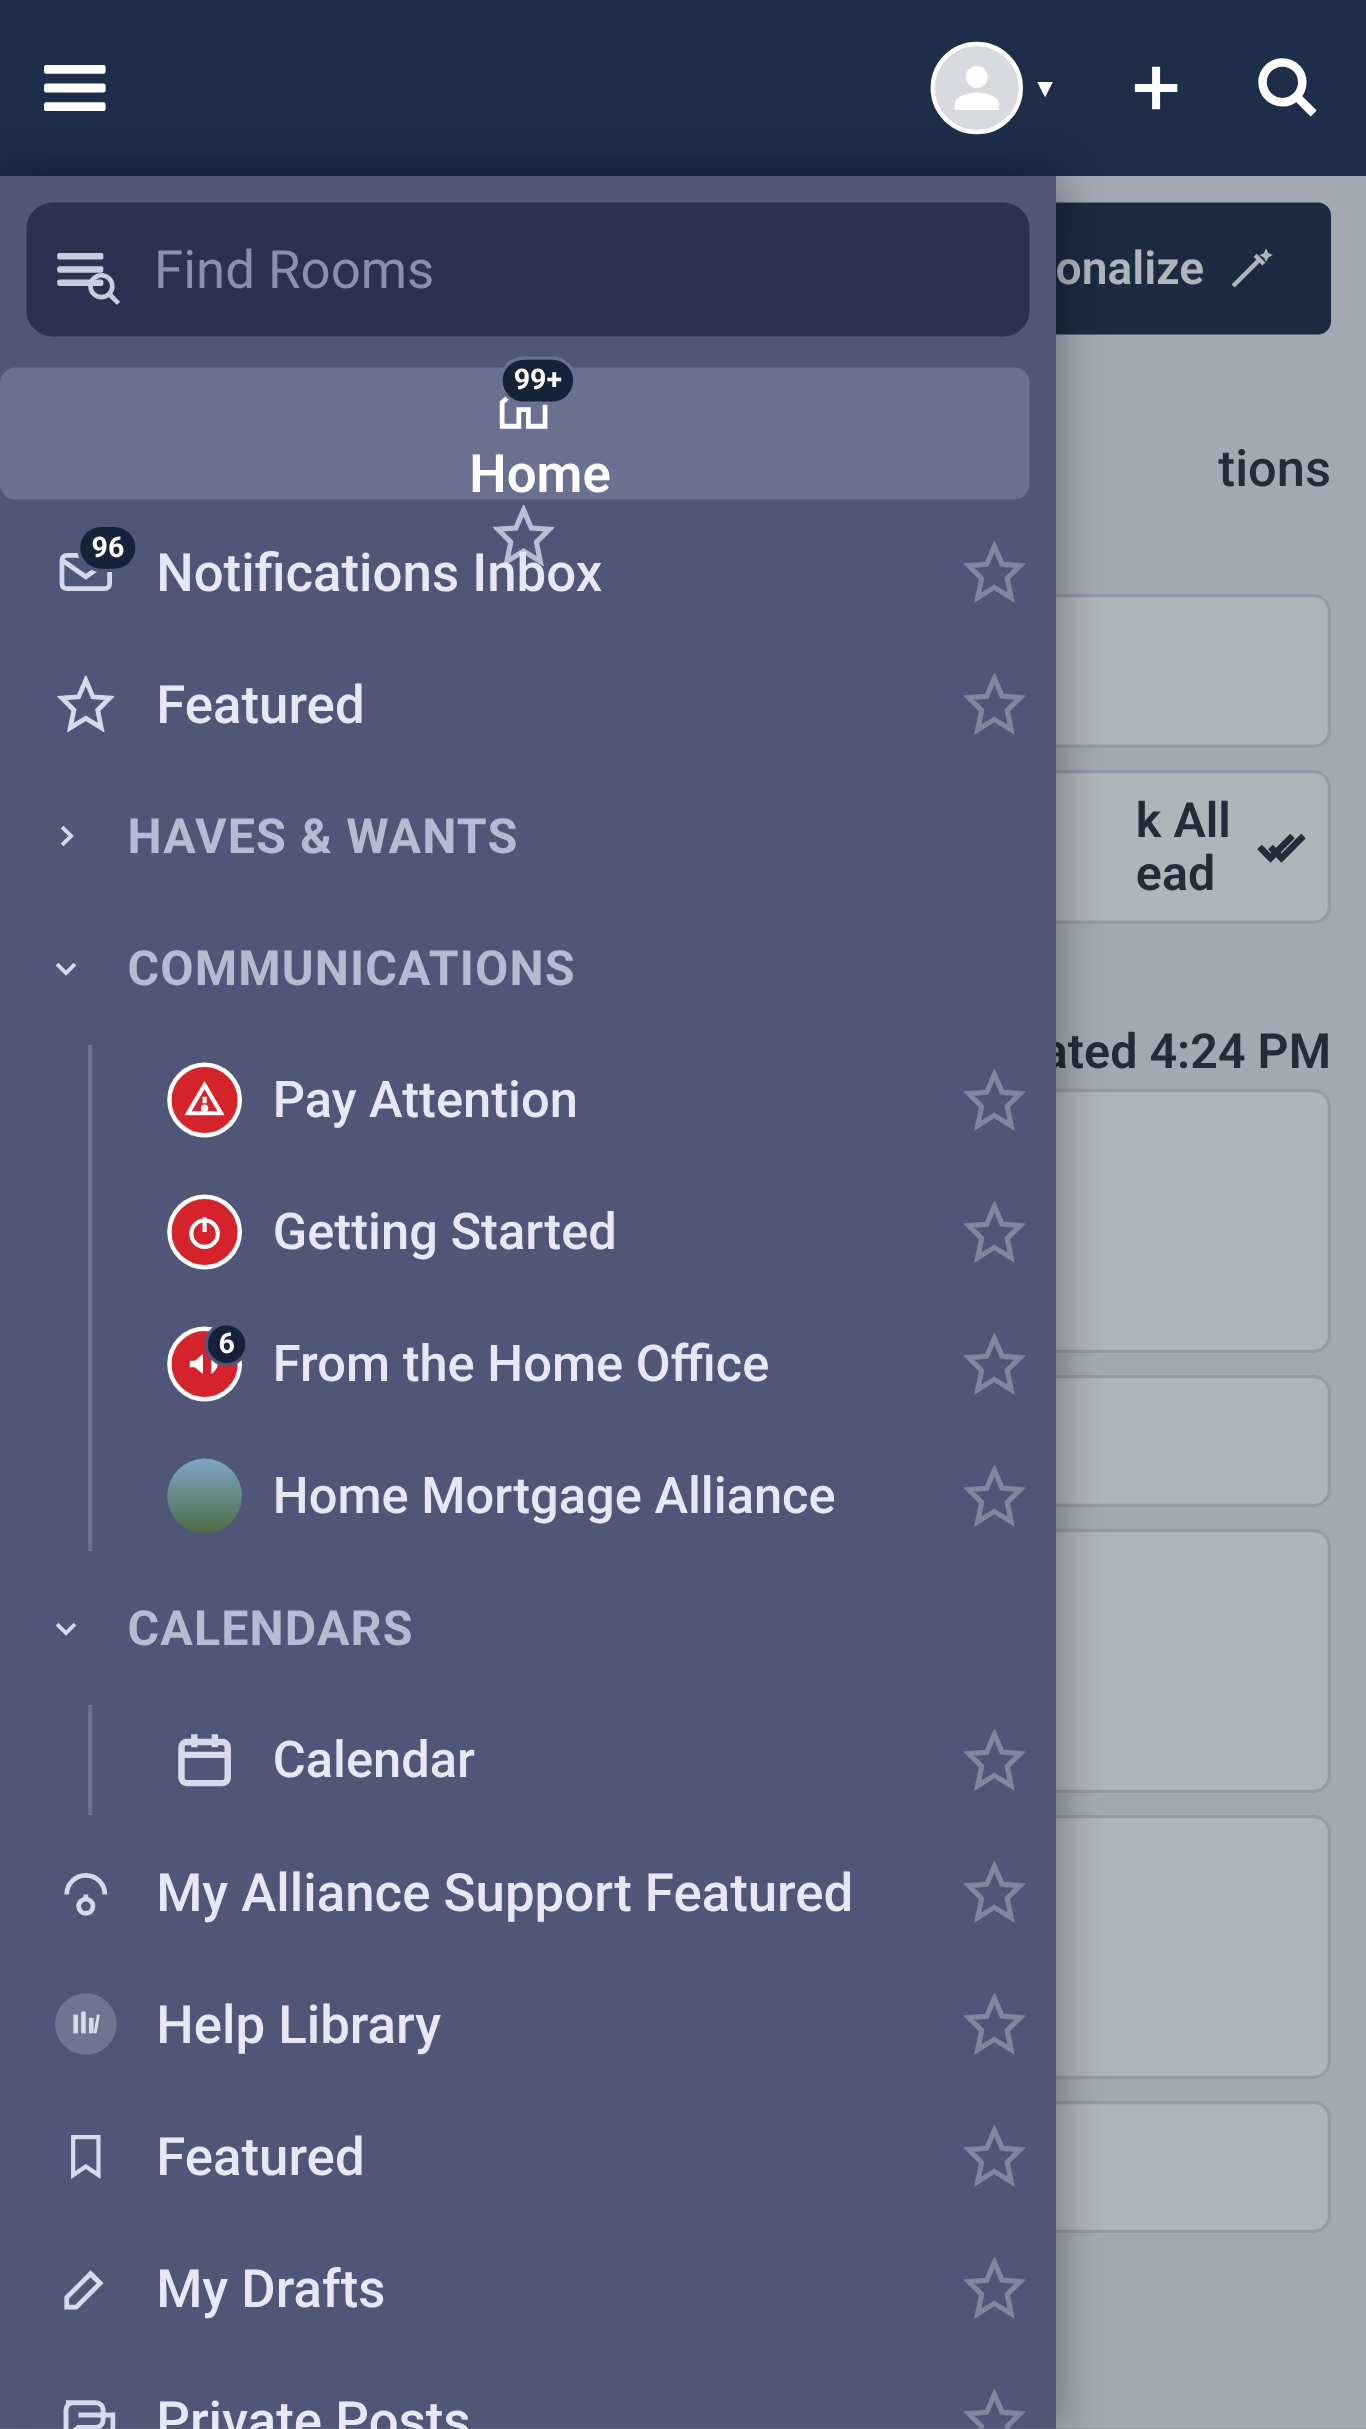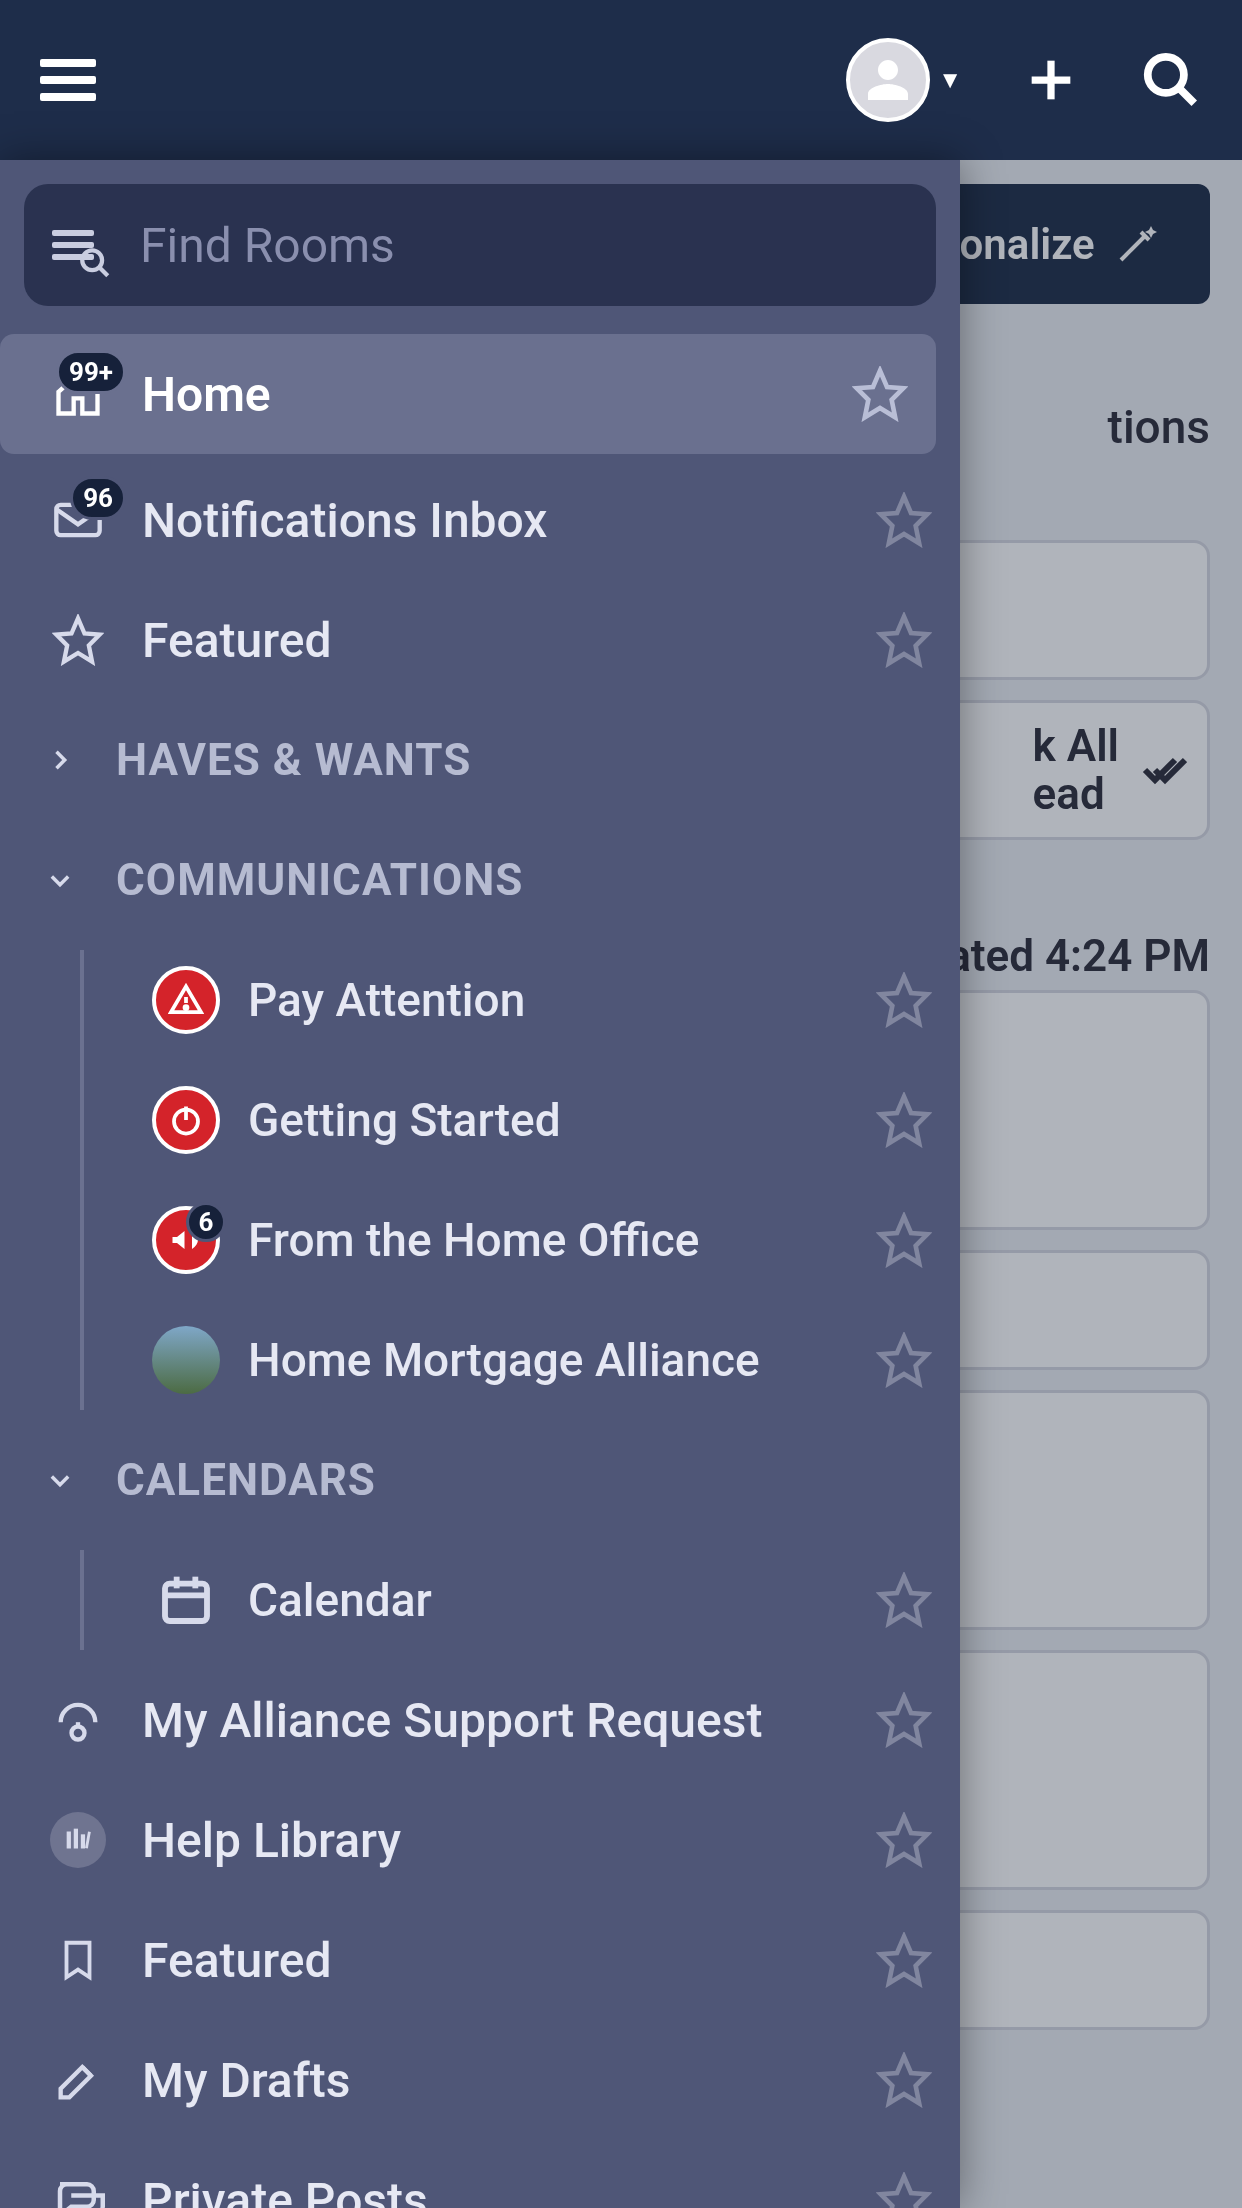--- a/index.html
+++ b/index.html
@@ -38,21 +38,21 @@
   .search-box { background:#2a3250; height:122px; border-radius:24px; display:flex; align-items:center; padding:0 28px; gap:28px; position:relative; }
   .search-box .mini-lines { width:42px; display:flex; flex-direction:column; gap:6px; }
   .search-box .mini-lines div { height:6px; background:#c9cde0; border-radius:2px; }
   .search-box .mag { position:relative; left:-14px; top:10px; }
   .search-input { flex:1; background:transparent; border:none; outline:none; color:#c9cde0; font-size:48px; }
   .search-input::placeholder { color:#8a8fae; }
 
   .nav { padding:10px 0 0 0; }
 
   .nav-item { display:flex; align-items:center; height:120px; padding:0 28px 0 44px; position:relative; }
-  .nav-item.active { background:#6a708f; border-radius:14px; margin:6px 24px 6px 0; padding-left:44px; }
+  .nav-item.active { background:#6a708f; border-radius:14px; margin:6px 24px 6px 0; padding-left:44px;flex-direction:column; }
   .nav-icon { width:68px; height:68px; position:relative; display:flex; align-items:center; justify-content:center; color:#d7daeb; flex:0 0 68px; }
   .nav-label { flex:1; color:#e6e8f3; font-size:48px; font-weight:500; padding-left:30px; }
   .nav-item.active .nav-label { color:#fff; font-weight:600; }
   .fav-star { flex:0 0 auto; color:#81869f; }
   .nav-item.active .fav-star { color:#b9bed6; }
 
   .badge { position:absolute; top:-10px; right:-14px; background:#16213a; color:#fff; font-size:26px; font-weight:700; padding:4px 10px; border-radius:22px; border:3px solid #4f5677; }
   .nav-item.active .badge { border-color:#6a708f; }
 
   .section-header { display:flex; align-items:center; height:120px; padding-left:44px; gap:40px; }
@@ -316,21 +316,21 @@
     </div>
 
     <div class="nav-item">
       <div class="nav-icon">
         <svg width="52" height="52" viewBox="0 0 24 24" fill="none" stroke="#d7daeb" stroke-width="2">
             <path d="M4 13a8 8 0 0 1 16 0"></path>
             <circle cx="12" cy="18" r="3"></circle>
             <path d="M12 15v-2"></path>
           </svg>
       </div>
-      <div class="nav-label">My Alliance Support Request</div>
+      <div class="nav-label">My Alliance Support Featured</div>
       <div class="fav-star">
         <svg width="56" height="56" viewBox="0 0 24 24" fill="none" stroke="#81869f" stroke-width="2">
             <polygon points="12 2 15 9 22 9.5 17 14.5 18.5 22 12 18 5.5 22 7 14.5 2 9.5 9 9"></polygon>
           </svg>
       </div>
     </div>
 
     <div class="nav-item">
       <div class="nav-icon">
         <div style="width:56px;height:56px;border-radius:50%;background:#6f7490;display:flex;align-items:center;justify-content:center;">

